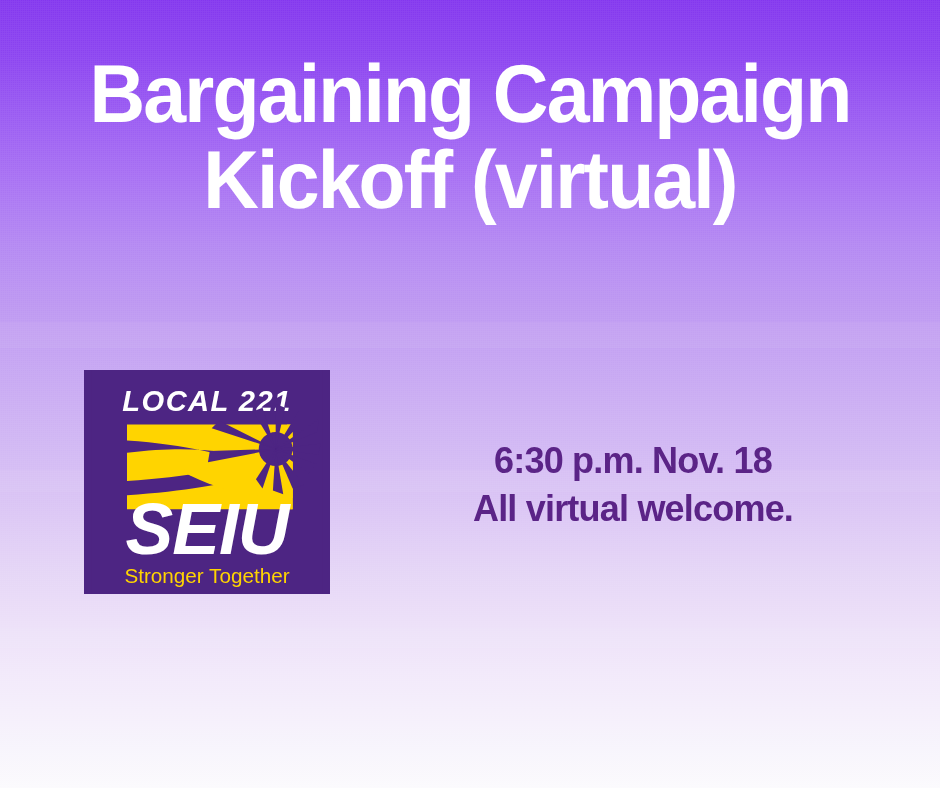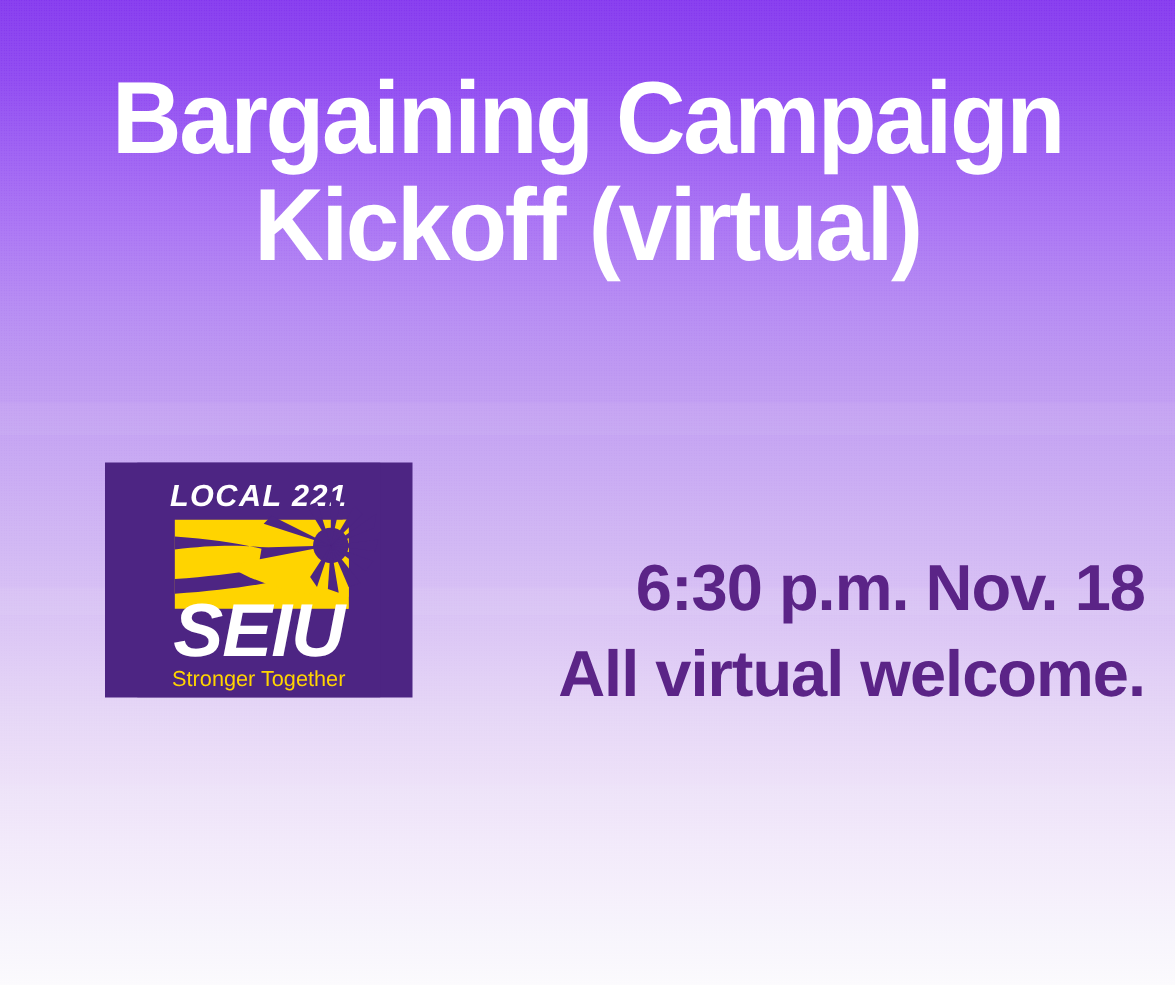--- a/index.html
+++ b/index.html
@@ -78,35 +78,35 @@
     text-rendering:geometricPrecision;
     white-space:nowrap;
   }
   .headline .l1 { display:block; }
   .headline .l2 { display:block; margin-top:6px; }
 
   
   .logo {
     position:absolute;
     left:84px; top:370px;
-    width:246px; height:188px;
+    width:246px; height:224px;
     background:#4d2583;
   }
   .logo svg { display:block; width:100%; height:100%; }
 
   
   .details {
     position:absolute;
     left:350px; top:437px;
     width:566px;
-    text-align:right;
+    text-align:center;
     color:#5b2487;
     font-family:"Liberation Sans", sans-serif;
     font-weight:bold;
-    font-size:52px;
+    font-size:36px;
     line-height:1.32;
     letter-spacing:-0.8px;
     white-space:nowrap;
   }
   .details .d1 { display:block; }
   .details .d2 { display:block; }
 </style>
 </head>
 <body>
 

